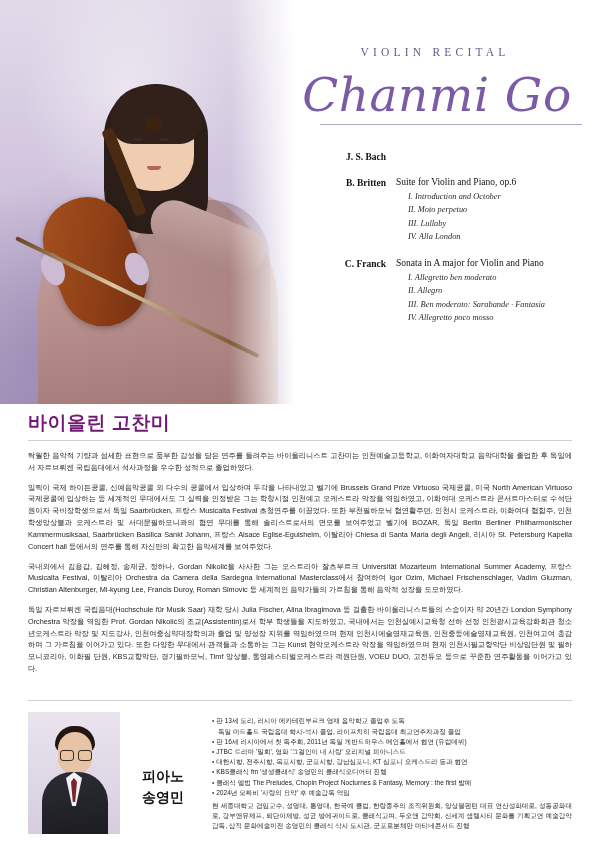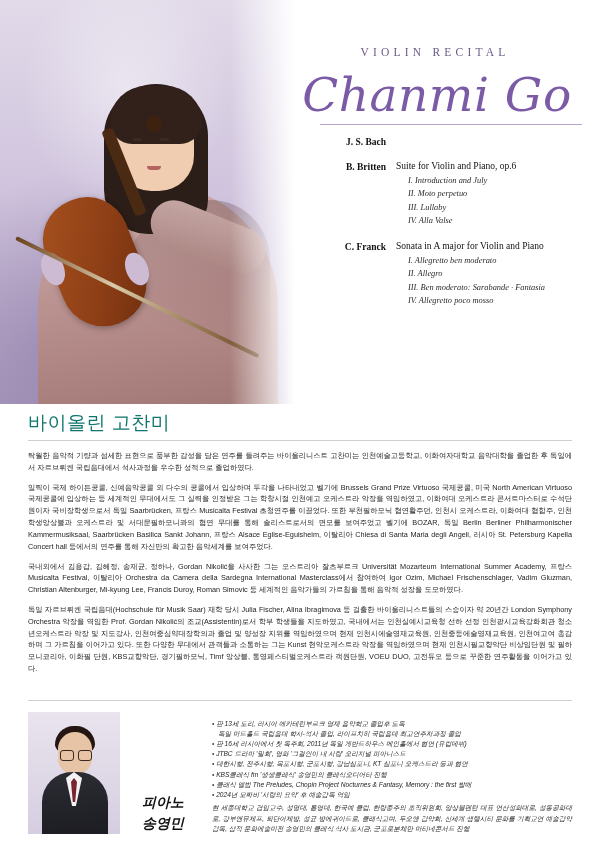--- a/index.html
+++ b/index.html
@@ -222,20 +222,21 @@
   
   .program {
     position: absolute;
     left: 308px;
     top: 136px;
     width: 284px;
   }
   .prog-item {
     display: flex;
     margin-bottom: 14px;
+    margin-top: 15px;
   }
   .prog-composer {
     width: 78px;
     flex: 0 0 78px;
     text-align: right;
     padding-right: 10px;
     font-family: "Liberation Serif", serif;
     font-weight: bold;
     font-size: 9.5px;
     color: #111;
@@ -256,22 +257,22 @@
     padding-left: 12px;
     line-height: 1.58;
   }
 
   
   .kr-name {
     position: absolute;
     left: 28px;
     top: 410px;
     font-size: 19px;
-    font-weight: normal;
-    color: #0f766e;
+    font-weight: bold;
+    color: #701a75;
     letter-spacing: 0.5px;
   }
   .kr-rule {
     position: absolute;
     left: 28px;
     top: 440px;
     width: 544px;
     height: 1px;
     background: #cfcfcf;
   }
@@ -299,22 +300,21 @@
     width: 544px;
     height: 1px;
     background: #cfcfcf;
   }
   .pianist {
     position: absolute;
     left: 28px;
     top: 712px;
     width: 544px;
     display: flex;
-    align-items: flex-end;
-    font-style: italic;
+    align-items: center;
   }
   .pianist-photo {
     width: 92px;
     height: 122px;
     flex: 0 0 92px;
     position: relative;
     overflow: hidden;
     background: linear-gradient(180deg, #e9e4ee 0%, #d6cee0 100%);
   }
   .p-head {
@@ -429,24 +429,24 @@
   <div class="program">
 
     <div class="prog-item">
       <div class="prog-composer">J. S. Bach</div>
     </div>
 
     <div class="prog-item">
       <div class="prog-composer">B. Britten</div>
       <div class="prog-right">
         <div class="prog-title">Suite for Violin and Piano, op.6</div>
-        <div class="prog-mvt">I. Introduction and July</div>
+        <div class="prog-mvt">I. Introduction and October</div>
         <div class="prog-mvt">II. Moto perpetuo</div>
         <div class="prog-mvt">III. Lullaby</div>
-        <div class="prog-mvt">IV. Alla Valse</div>
+        <div class="prog-mvt">IV. Alla London</div>
       </div>
     </div>
 
     <div class="prog-item">
       <div class="prog-composer">C. Franck</div>
       <div class="prog-right">
         <div class="prog-title">Sonata in A major for Violin and Piano</div>
         <div class="prog-mvt">I. Allegretto ben moderato</div>
         <div class="prog-mvt">II. Allegro</div>
         <div class="prog-mvt">III. Ben moderato: Sarabande · Fantasia</div>

